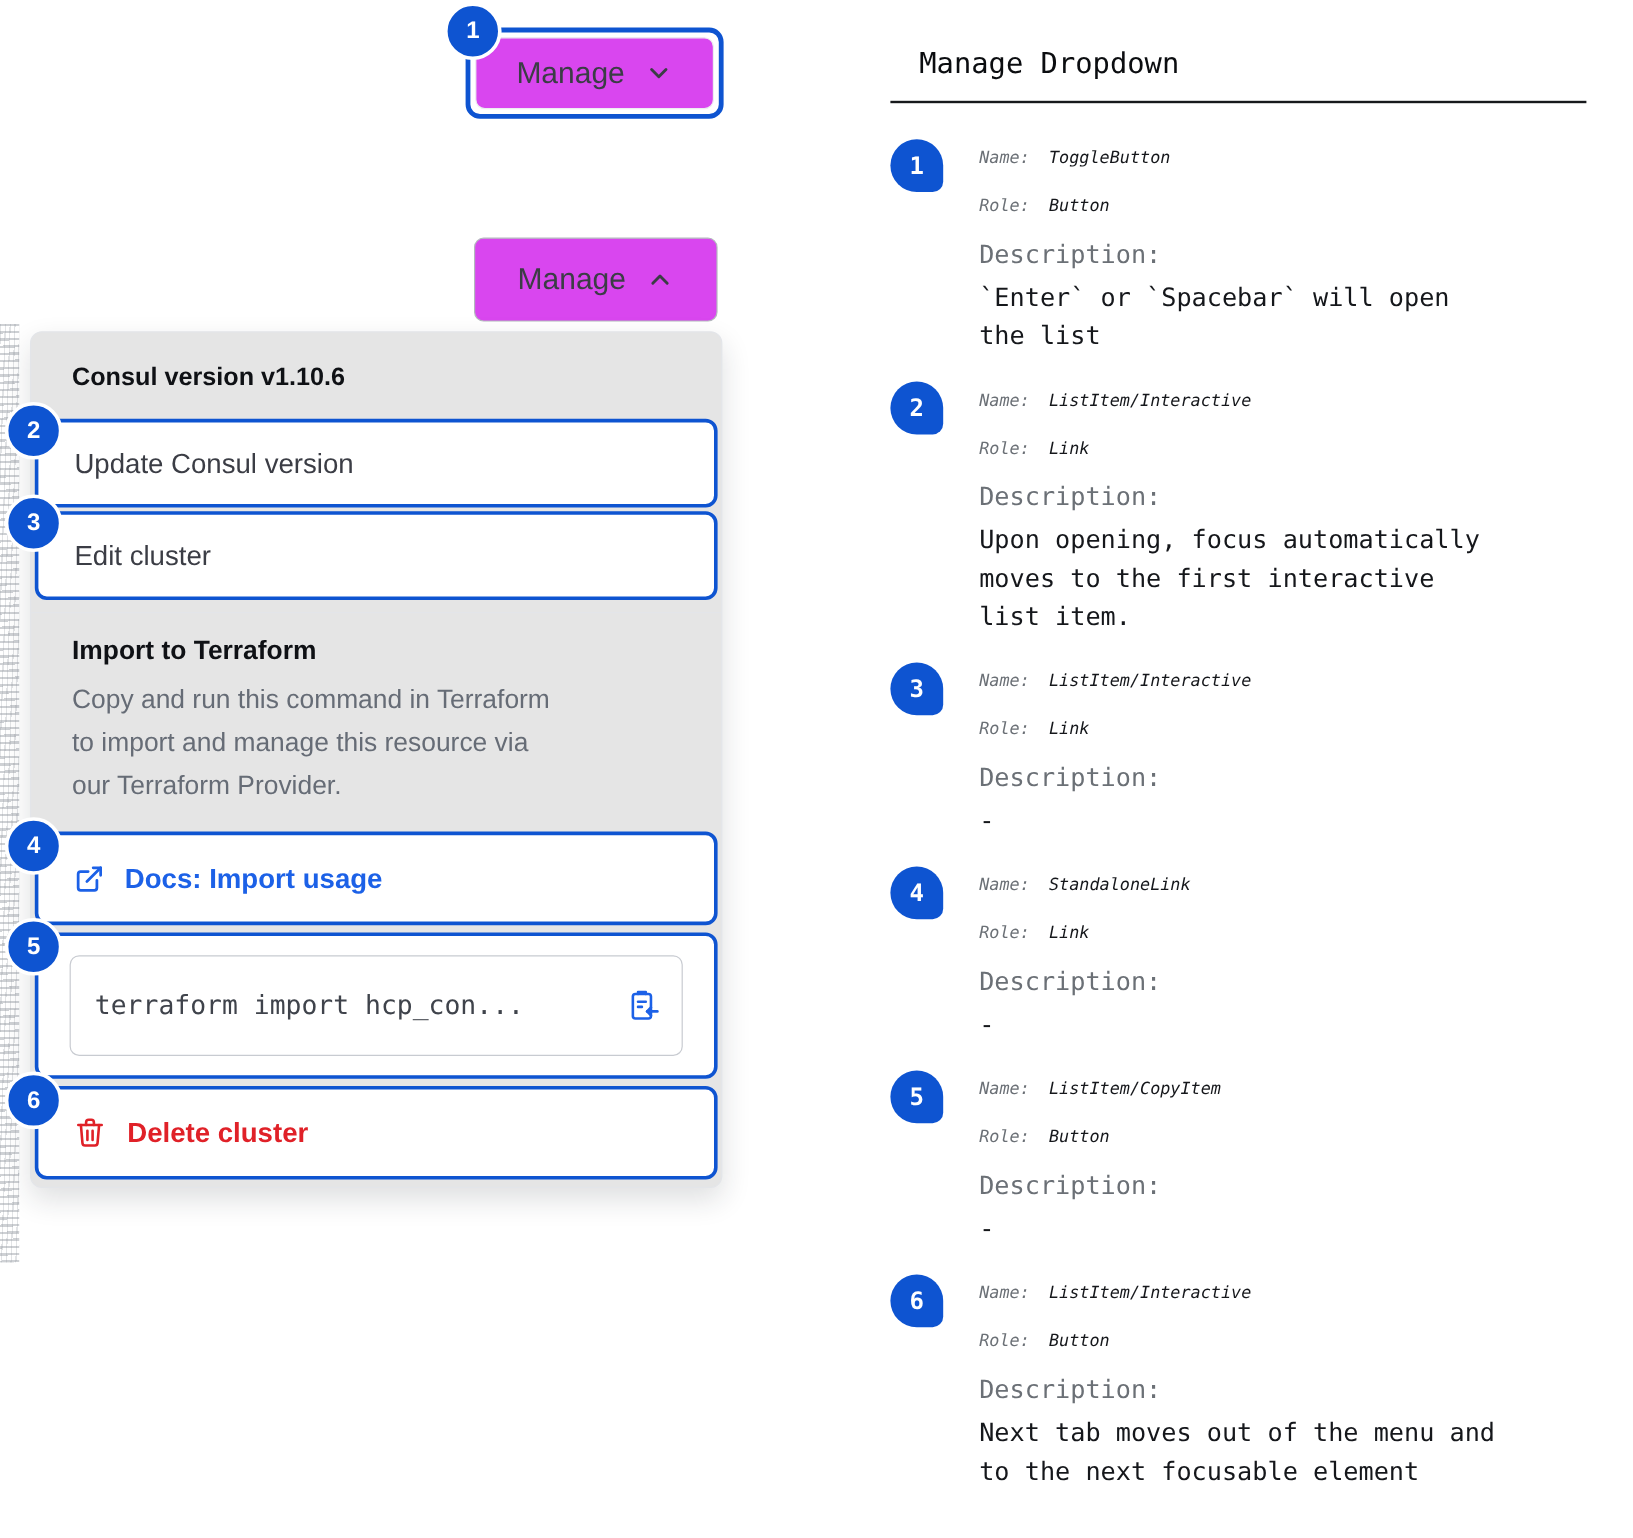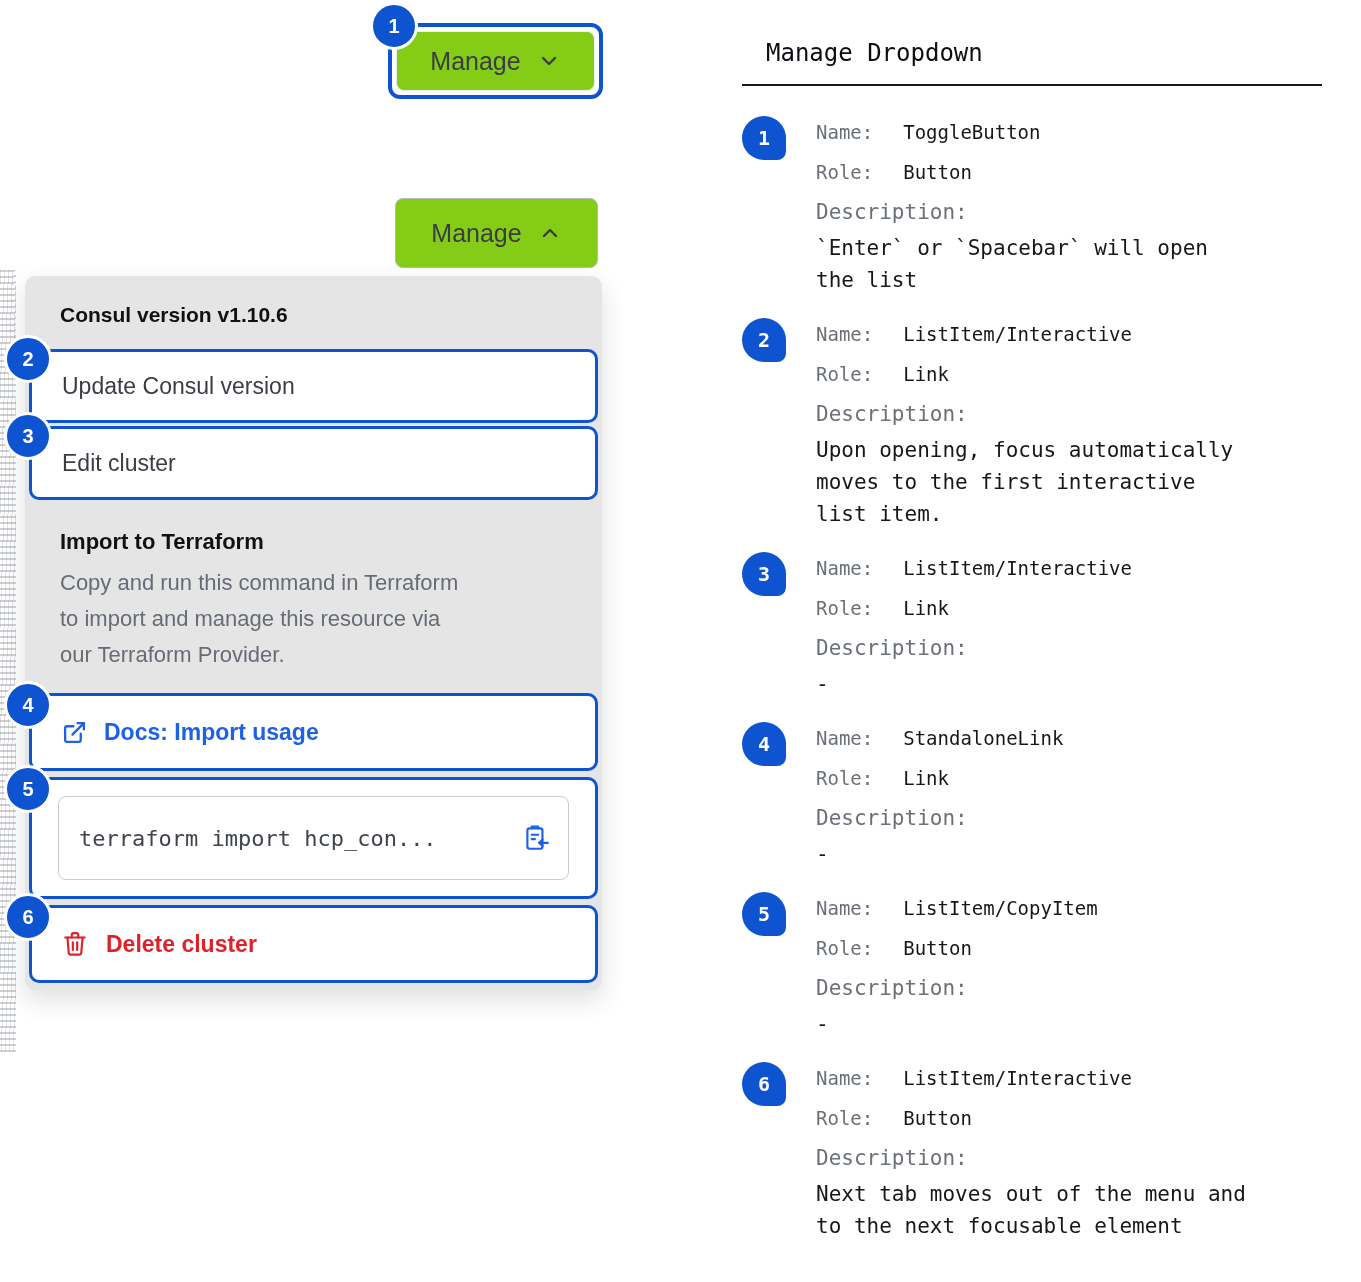--- a/index.html
+++ b/index.html
@@ -25,21 +25,21 @@
     opacity:.8;
   }
 
   
   .focus-ring{
     position:absolute;left:388px;top:23px;width:215px;height:76px;
     border:4px solid var(--blue);border-radius:12px;background:#fff;
   }
   .toggle-btn{
     position:absolute;display:flex;align-items:center;justify-content:center;gap:16px;
-    background:#84cc16;border-radius:8px;font-size:25px;font-weight:500;color:var(--ink-soft);
+    background:#d946ef;border-radius:8px;font-size:25px;font-weight:500;color:var(--ink-soft);
     cursor:pointer;
   }
   .toggle-btn.collapsed{left:396px;top:31px;width:199px;height:60px;border:1px solid #eceef0;}
   .toggle-btn.expanded{left:395px;top:198px;width:203px;height:70px;border:1px solid #b4b8be;}
   .chev{width:24px;height:24px;stroke:var(--ink-soft);stroke-width:2.4;fill:none;stroke-linecap:round;stroke-linejoin:round;}
 
   
   .badge-l{
     position:absolute;width:48px;height:48px;border:3px solid #fff;border-radius:50%;
     background:var(--blue);color:#fff;font-weight:bold;font-size:20px;
@@ -82,21 +82,21 @@
     border:1px solid #c8cbd1;border-radius:8px;height:84px;padding:0 18px 0 20px;
     font-family:"DejaVu Sans Mono",monospace;font-size:22px;color:#3f434b;
   }
 
   
   .legend{position:absolute;left:742px;top:38px;width:580px;font-family:"DejaVu Sans Mono",monospace;}
   .legend-title{font-size:24px;line-height:30px;color:#0b0d10;margin-left:24px;}
   .legend-rule{border:none;border-top:2px solid #17191c;margin-top:16px;}
   .legend-items{margin-top:26px;}
   .legend-item{display:grid;grid-template-columns:74px 1fr;margin-bottom:18px;}
-  .kv{display:flex;gap:30px;font-size:19px;line-height:40px;}
+  .kv{display:flex;gap:16px;font-size:14px;line-height:40px;font-style:italic;}
   .kv .k{color:var(--gray);}
   .kv .v{color:var(--ink);}
   .desc-label{font-size:21px;line-height:40px;color:var(--gray);}
   .desc-text{font-size:21px;line-height:32px;color:var(--ink);white-space:pre-line;}
 </style>
 </head>
 <body>
 
 <div id="app">
 

